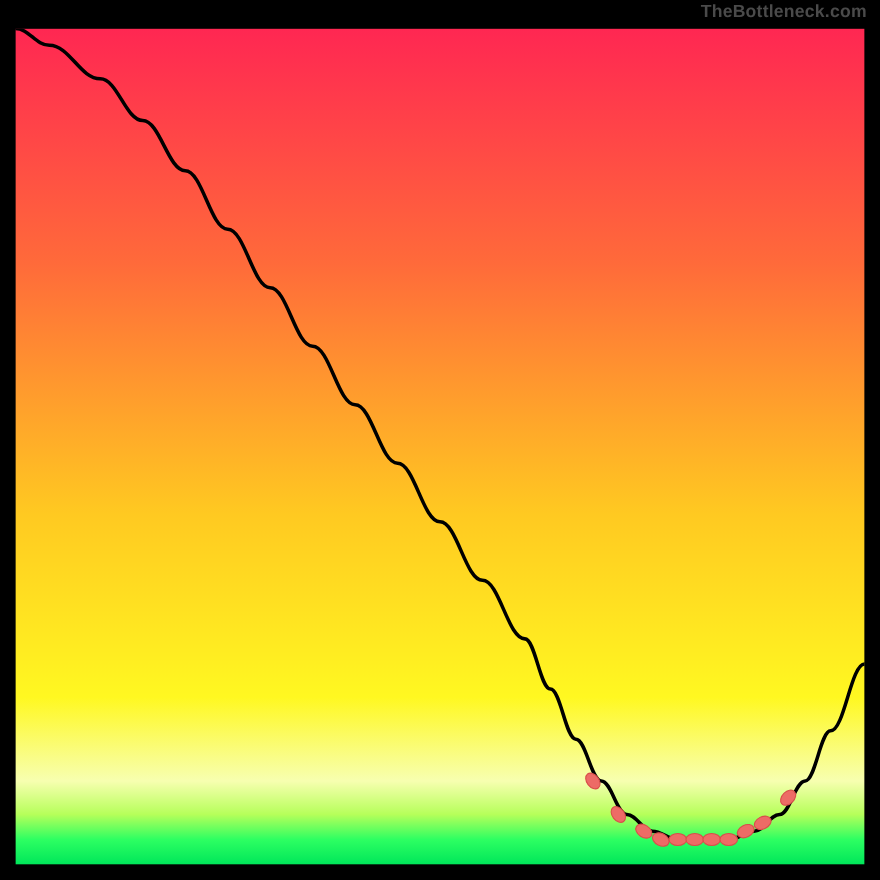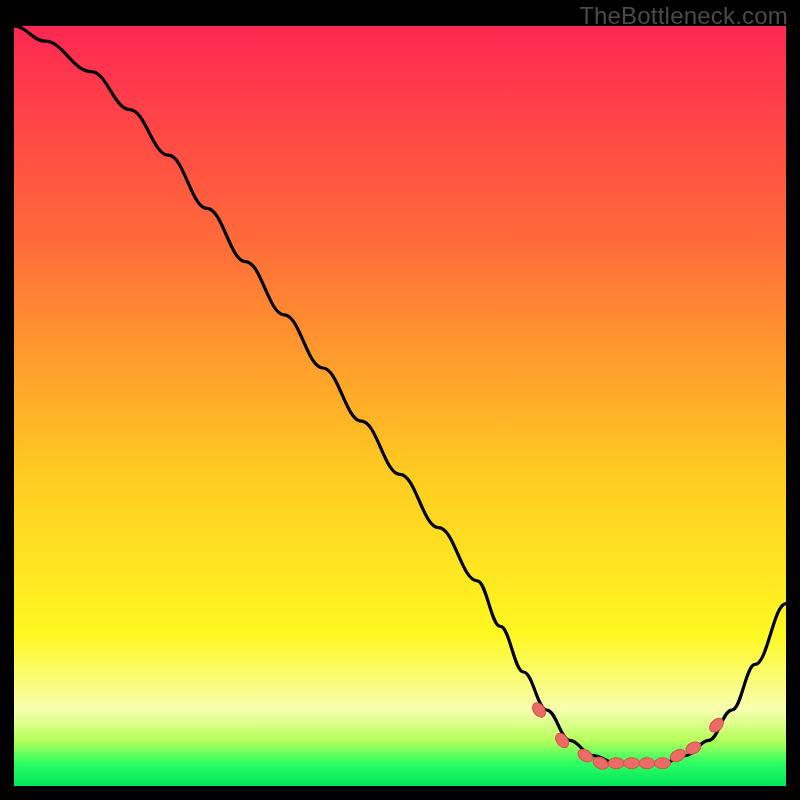--- a/index.html
+++ b/index.html
@@ -15,22 +15,22 @@
     width: 800px;
     height: 800px;
     background: #000;
     position: relative;
   }
   .watermark {
     position: absolute;
     top: 2px;
     right: 12px;
     color: #4a4a4a;
-    font-size: 24px;
-    font-weight: 400;
+    font-size: 16px;
+    font-weight: 700;
     letter-spacing: 0.2px;
     z-index: 5;
     user-select: none;
   }
   .plot-wrap {
     position: absolute;
     left: 14px;
     top: 26px;
     width: 772px;
     height: 760px;

